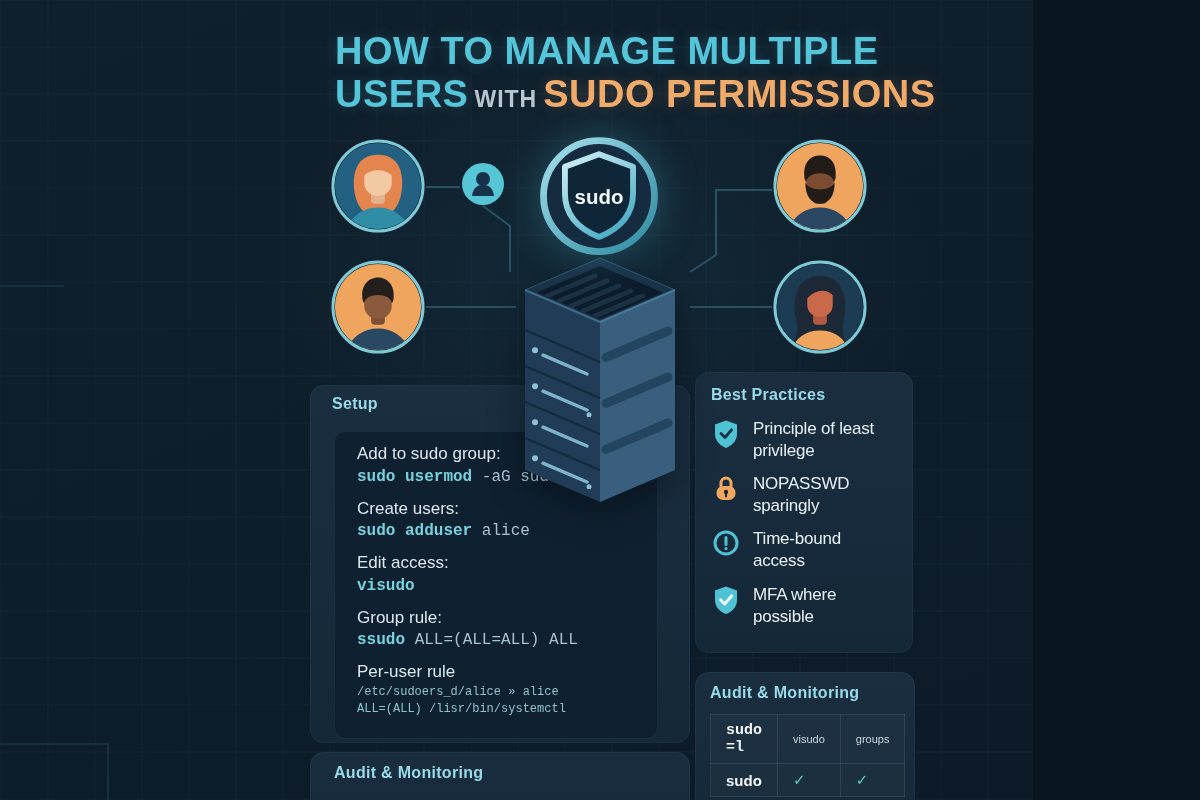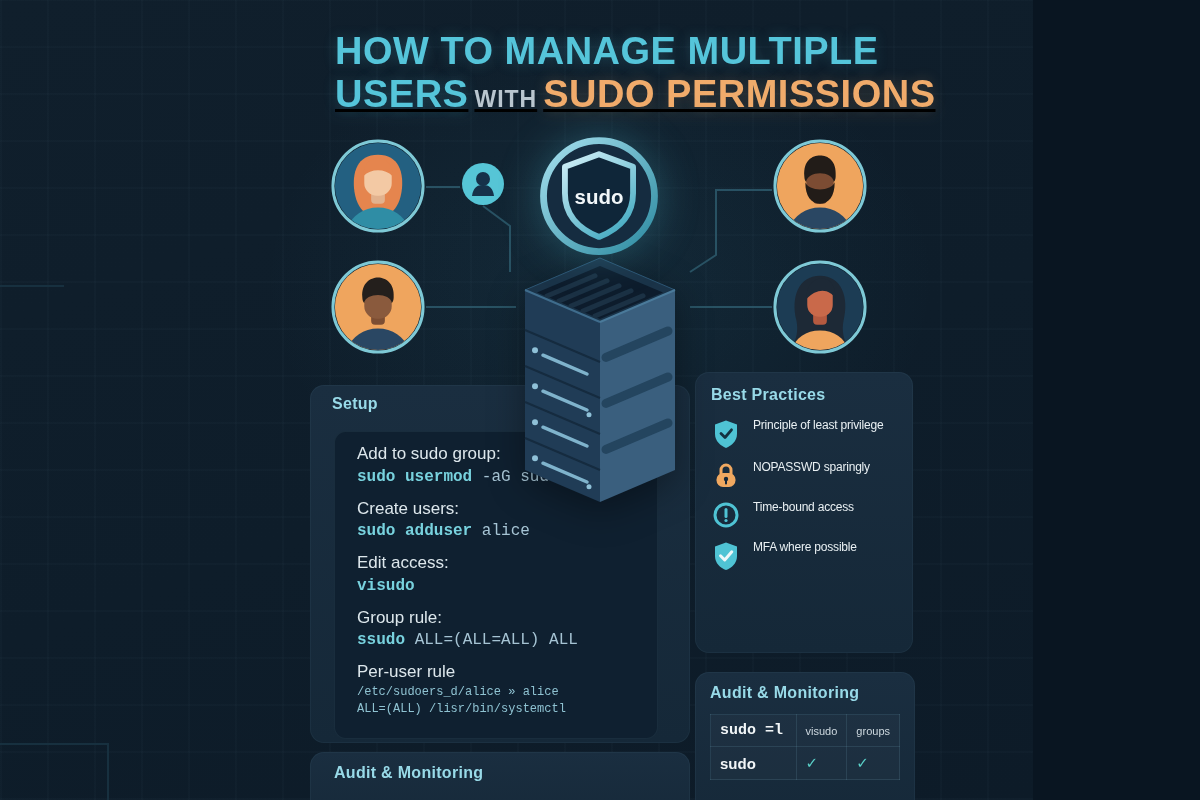--- a/index.html
+++ b/index.html
@@ -9,21 +9,21 @@
       radial-gradient(480px 360px at 600px 280px, rgba(64,150,180,0.10), rgba(0,0,0,0) 70%),
       repeating-linear-gradient(0deg, rgba(160,210,235,0.018) 0 2px, transparent 2px 47px),
       repeating-linear-gradient(90deg, rgba(160,210,235,0.018) 0 2px, transparent 2px 47px),
       linear-gradient(160deg,#101f2c 0%, #0e1d2a 55%, #0d1b28 100%);
     font-family:"Liberation Sans","DejaVu Sans",sans-serif;
   }
   .abs{position:absolute;}
   
   .title{left:335px;top:30px;line-height:1.12;letter-spacing:.5px;font-weight:700;z-index:5;}
   .t1{font-size:38px;color:#55c5da;text-shadow:0 0 14px rgba(85,197,218,.25);}
-  .t2{font-size:38px;text-decoration:underline;}
+  .t2{font-size:38px;}
   .t2 .users{color:#55c5da;text-shadow:0 0 14px rgba(85,197,218,.25);}
   .t2 .with{font-size:23px;color:#b9c6cf;letter-spacing:1px;padding:0 6px;}
   .t2 .sudop{color:#f0ab6b;text-shadow:0 0 14px rgba(240,171,107,.22);}
   
   .panel{position:absolute;background:linear-gradient(180deg,#1a2e40,#152838);
     border-radius:14px;box-shadow:inset 0 0 0 1px rgba(160,212,232,.05);z-index:2;}
   .p-head{color:#98dae8;font-size:16px;font-weight:700;letter-spacing:.3px;}
   
   .setup{left:310px;top:385px;width:380px;height:358px;padding:0;}
   .setup .p-head{position:absolute;left:22px;top:10px;}
@@ -34,28 +34,28 @@
   .lbl{color:#dde7ec;font-size:17px;line-height:1.4;}
   .code{font-family:"Liberation Mono","DejaVu Sans Mono",monospace;font-size:16px;line-height:1.42;}
   .cmd{color:#78d2de;font-weight:700;}
   .arg{color:#a6c4d4;}
   .code-plain{color:#8fc3d2;font-family:"Liberation Mono","DejaVu Sans Mono",monospace;
     font-size:12px;line-height:1.45;}
   
   .bp{left:695px;top:372px;width:218px;height:281px;padding:14px 16px;box-sizing:border-box;}
   .bp-list{margin-top:14px;display:flex;flex-direction:column;gap:11px;}
   .bp-item{display:flex;align-items:flex-start;gap:12px;}
-  .bp-item .txt{color:#e9f0f3;font-size:12px;line-height:1.3;width:152px;letter-spacing:-.2px;}
+  .bp-item .txt{color:#e9f0f3;font-size:17px;line-height:1.3;width:152px;letter-spacing:-.2px;}
   .bp-ico{flex:0 0 30px;margin-top:1px;}
   
   .audit-l{left:310px;top:752px;width:380px;height:90px;padding:12px 24px;box-sizing:border-box;}
   .audit-r{left:695px;top:672px;width:220px;height:170px;padding:12px 15px;box-sizing:border-box;}
   table.perm{margin-top:12px;border-collapse:collapse;width:190px;}
   table.perm th,table.perm td{border:1px solid rgba(138,190,212,.14);
-    background:rgba(255,255,255,.025);padding:7px 9px;text-align:left;}
+    background:rgba(255,255,255,.025);padding:7px 15px;text-align:left;}
   th.small,td.chk{text-align:center;}
   th.cmdh{font-family:"Liberation Mono","DejaVu Sans Mono",monospace;font-weight:700;
     color:#f2f6f8;font-size:15px;width:96px;}
   th.small{font-size:11px;color:#cdd8df;font-weight:400;padding:7px 5px;}
   td.nm-strong{color:#f2f6f8;font-weight:700;font-size:15px;}
   td.chk{color:#5ad1c8;font-size:15px;font-weight:700;}
   
   #lines{left:0;top:0;z-index:1;}
   .avatar{z-index:4;}
   .badge{left:461px;top:162px;z-index:4;}

